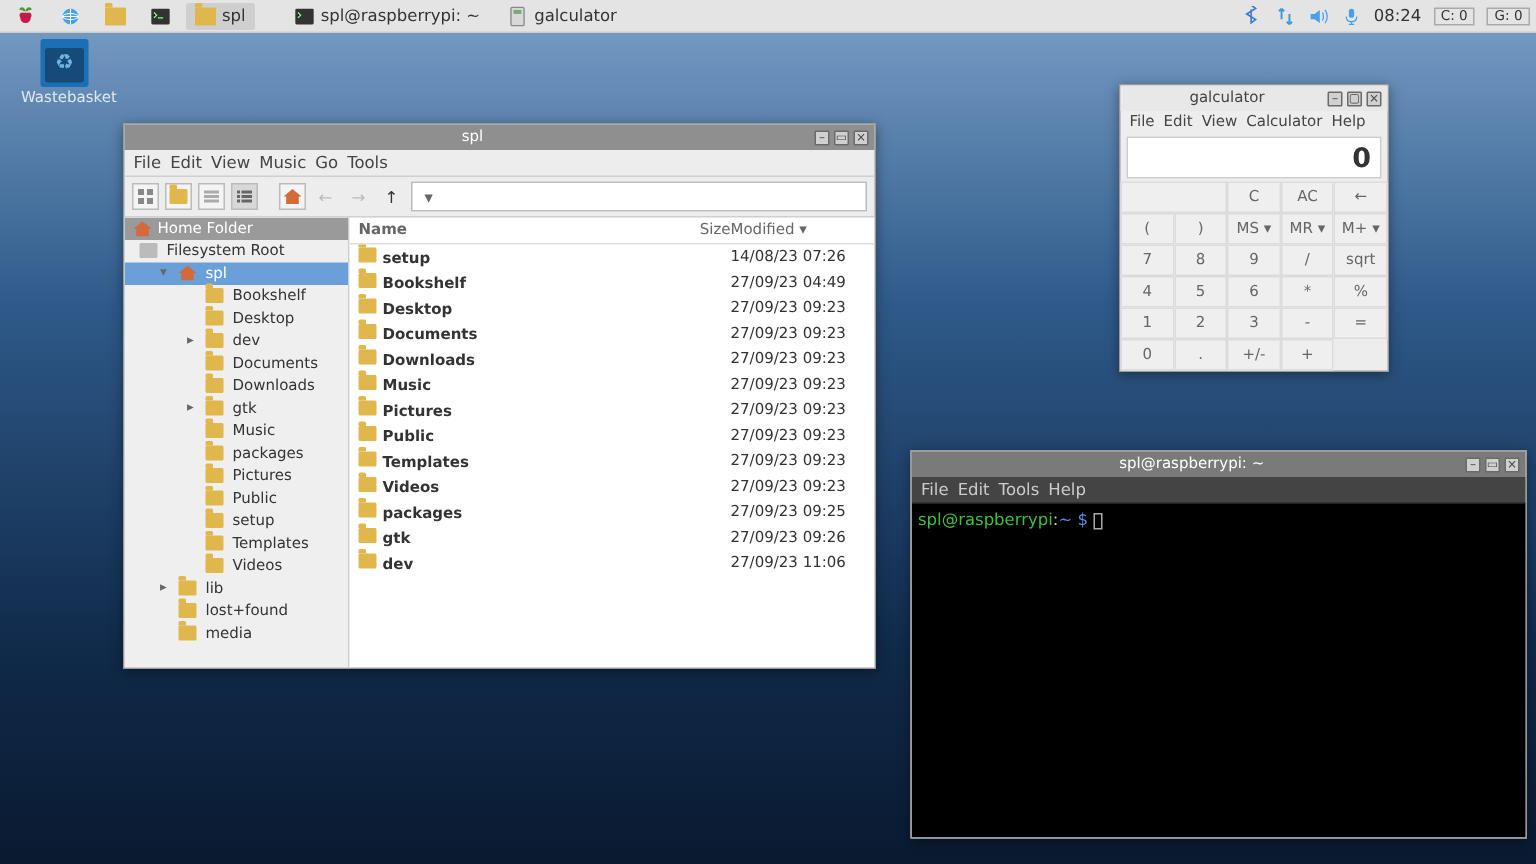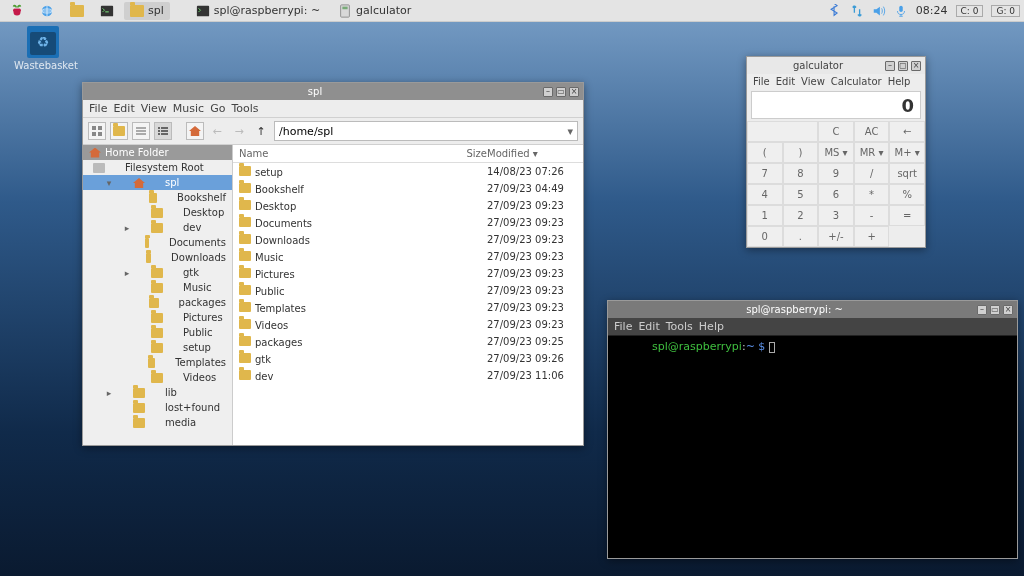--- a/index.html
+++ b/index.html
@@ -31,53 +31,53 @@
 
   
   #fm { left:82px; top:82px; width:502px; height:364px;}
   #fm .toolbar{display:flex;align-items:center;gap:4px;padding:3px 5px;border-bottom:1px solid #d0d0d0;}
   .tbtn{width:18px;height:18px;border:1px solid #bbb;background:#f4f4f4;display:flex;align-items:center;justify-content:center;}
   .pathbox{flex:1;display:flex;align-items:center;border:1px solid #bbb;background:#fff;height:20px;padding:0 4px;}
   .pathbox input{flex:1;border:none;outline:none;font-size:11px;}
   .fm-body{flex:1;display:flex;overflow:hidden;}
   .sidebar{width:150px;border-right:1px solid #ccc;background:#efefef;overflow:auto;}
   .sb-hdr{background:#9a9a9a;color:#fff;font-size:10px;padding:2px 6px;display:flex;align-items:center;gap:4px;}
-  .sb-item{display:flex;align-items:flex-end;gap:20px;font-size:10px;padding:2px 6px 2px 10px;}
+  .sb-item{display:flex;align-items:flex-start;gap:6px;font-size:10px;padding:2px 6px 2px 10px;}
   .sb-item.lvl1{padding-left:22px;}
   .sb-item.lvl2{padding-left:40px;}
   .sb-item.sel{background:#6aa0da;color:#fff;}
   .fico{width:12px;height:10px;background:#e0b74c;border-radius:1px;display:inline-block;position:relative;}
   .fico::before{content:"";position:absolute;top:-3px;left:0;width:5px;height:3px;background:#e0b74c;border-radius:1px 1px 0 0;}
   .hico{width:12px;height:10px;background:#d46a3a;display:inline-block;clip-path:polygon(50% 0,100% 50%,85% 50%,85% 100%,15% 100%,15% 50%,0 50%);}
   .dico{width:12px;height:10px;background:#bbb;border-radius:1px;display:inline-block;}
   .caret{display:inline-block;width:8px;text-align:center;color:#666;font-size:9px;}
   .filelist{flex:1;background:#fff;display:flex;flex-direction:column;overflow:hidden;}
   .fl-head{display:flex;font-size:10px;color:#666;padding:3px 6px;border-bottom:1px solid #ddd;}
-  .col-name{flex:1;}
+  .col-name{flex:1;font-weight:bold;}
   .col-size{width:50px;text-align:right;}
   .col-mod{width:90px;text-align:left;}
   .fl-rows{flex:1;overflow:auto;}
   .fl-row{display:flex;padding:0 6px;height:17px;align-items:center;font-size:10px;}
   .statusbar{height:18px;border-top:1px solid #ccc;display:flex;align-items:center;padding:0 6px;font-size:10px;color:#555;}
   .statusbar .sp{flex:1;}
 
   
   #calc{left:746px;top:56px;width:180px;}
   #calc .titlebar{background:#e8e8e8;color:#444;}
   #calc .menubar{font-size:10px;border-bottom:none;}
   .calc-disp{background:#fff;border:1px solid #ccc;margin:2px 4px;height:28px;display:flex;align-items:center;justify-content:flex-end;padding:0 6px;font-size:18px;font-weight:bold;}
   .calc-grid{display:grid;grid-template-columns:repeat(5,1fr);}
   .ck{border:0.5px solid #dcdcdc;height:21px;display:flex;align-items:center;justify-content:center;font-size:10px;color:#666;background:#efefef;}
   .ck.w2{grid-column:span 2;}
 
   
   #term{left:607px;top:300px;width:411px;height:259px;}
   #term .titlebar{background:#7a7a7a;}
   .term-body{flex:1;background:#000;padding:4px;font-family:monospace;font-size:11px;color:#ccc;}
-  .prompt-host{color:#3fbf3f;margin-left:40px;}
+  .prompt-host{color:#3fbf3f;}
   .prompt-path{color:#5a8fe6;}
   .prompt-dollar{color:#5a8fe6;}
   .cursor{display:inline-block;width:6px;height:11px;border:1px solid #aaa;vertical-align:bottom;}
 
   
   svg{display:block;}
 </style>
 </head>
 <body>
 
@@ -200,21 +200,20 @@
         </svg>
       </span>
     <span style="width:6px;"></span>
     <span class="tbtn">
         <span class="hico"></span>
       </span>
     <span class="tbtn" style="border:none;background:none;color:#bbb;">←</span>
     <span class="tbtn" style="border:none;background:none;color:#bbb;">→</span>
     <span class="tbtn" style="border:none;background:none;">↑</span>
     <div class="pathbox">
-      <input value="/home/spl" style="">
       <span style="margin-left:4px;color:#666;">▾</span>
     </div>
   </div>
   <div class="fm-body">
     <div class="sidebar">
       <div class="sb-hdr">
           <span class="hico"></span>
           <span>Home Folder</span>
         </div>
       <div class="sb-item">

